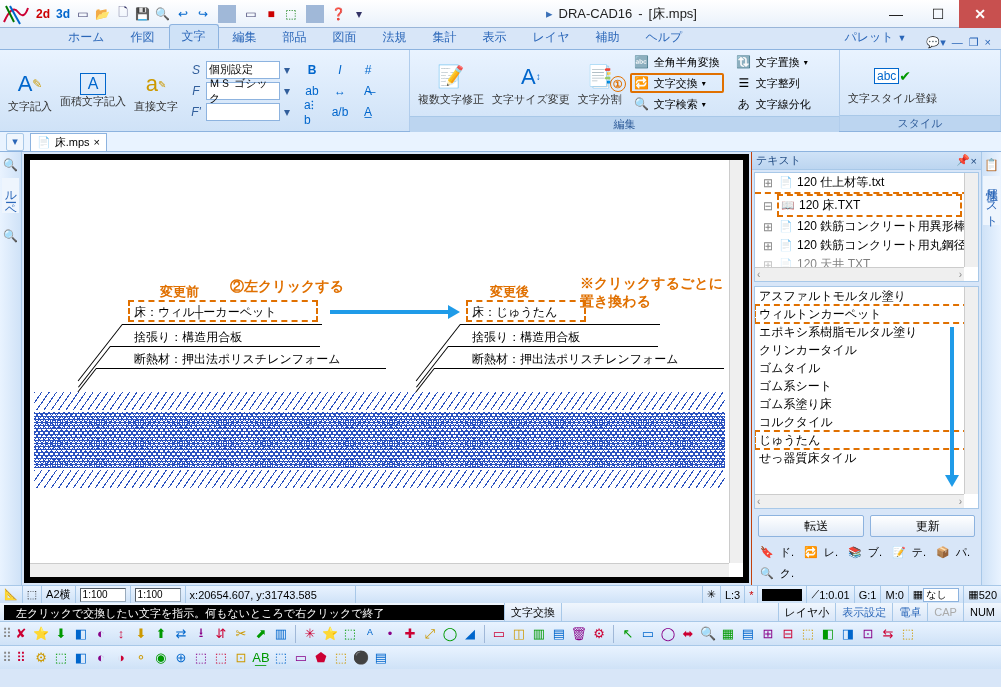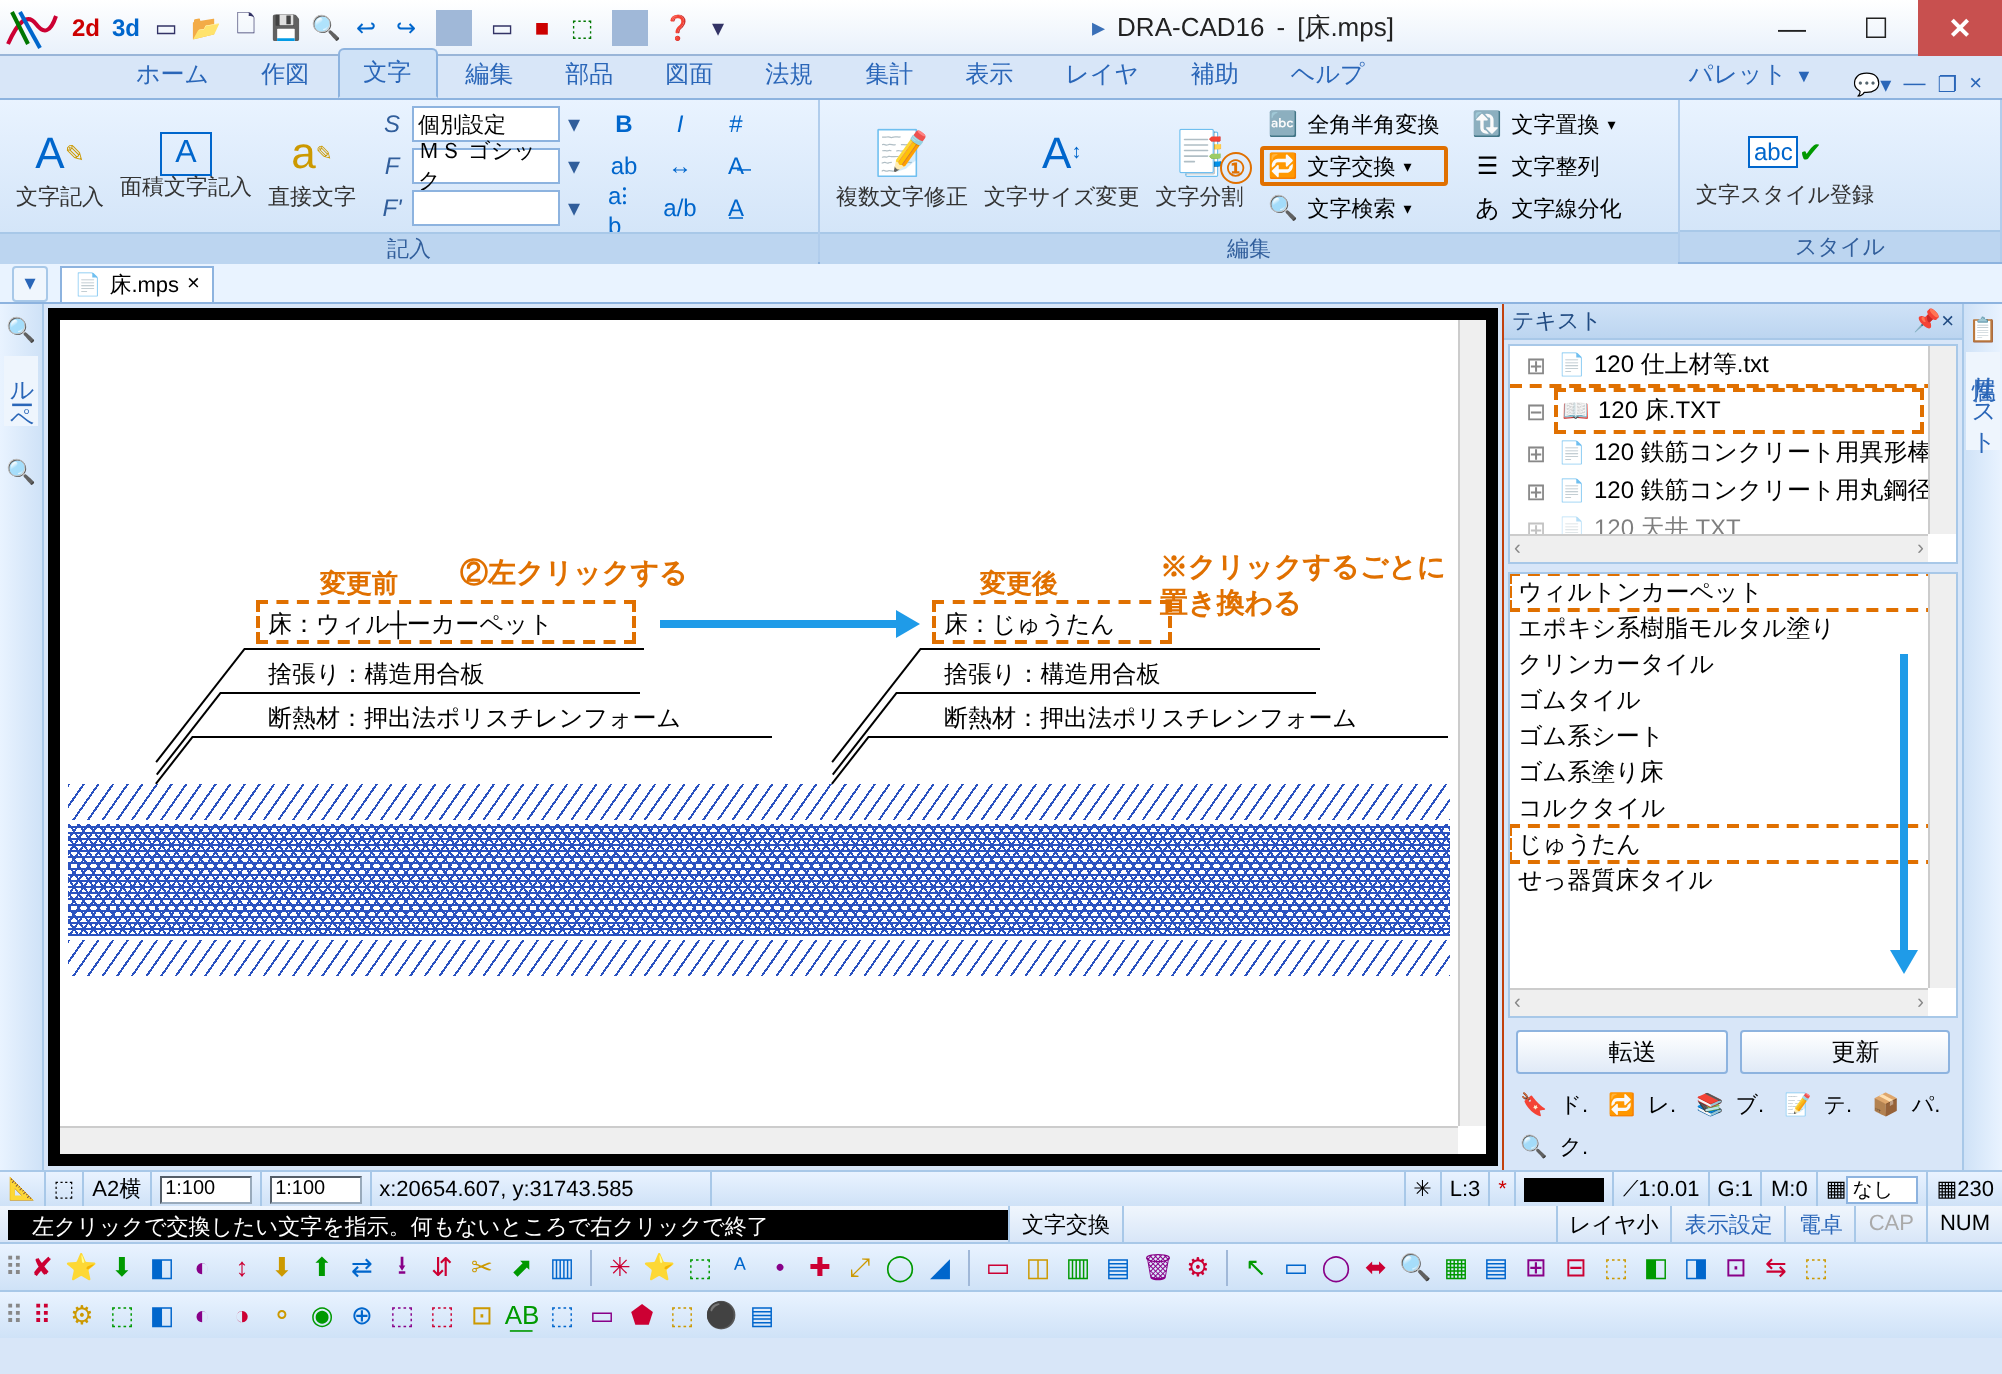--- a/index.html
+++ b/index.html
@@ -245,21 +245,20 @@
             </span>
           <span class="smallbtn">
               <span class="ico" style="color:#06c">a/b</span>
             </span>
           <span class="smallbtn">
               <span class="ico" style="color:#06c">A̲</span>
             </span>
         </div>
       </div>
     </div>
-    <div class="label">記入</div>
   </div>
 
   <div class="rgroup" style="width:430px">
     <div class="content">
       <div class="bigbtn">
         <div class="ico">📝</div>
         <div class="cap">複数文字修正</div>
       </div>
       <div class="bigbtn">
         <div class="ico" style="color:#06c">A<span style="font-size:10px">↕</span></div>
@@ -418,20 +417,21 @@
         </div>
       <div class="tree-scroll"></div>
       <div class="tree-hscroll">
           <span>‹</span>
           <span>›</span>
         </div>
     </div>
 
     <div class="listbox" style="flex:1">
       <div id="listrows">
+          <div class="row">アスファルトモルタル塗り</div>
           <div class="row" style="outline: rgb(224, 112, 0) dashed 2px; outline-offset: -1px;">ウィルトンカーペット</div>
           <div class="row">エポキシ系樹脂モルタル塗り</div>
           <div class="row">クリンカータイル</div>
           <div class="row">ゴムタイル</div>
           <div class="row">ゴム系シート</div>
           <div class="row">ゴム系塗り床</div>
           <div class="row">コルクタイル</div>
           <div class="row" style="outline: rgb(224, 112, 0) dashed 2px; outline-offset: -1px;">じゅうたん</div>
           <div class="row">せっ器質床タイル</div>
         </div>
@@ -499,21 +499,21 @@
   <div class="cell">
       <span style="color:#c00">*</span>
     </div>
   <div class="cell">
       <div style="width:40px;height:12px;background:#000"></div>
     </div>
   <div class="cell">⟋ <span>1:0.01</span></div>
   <div class="cell">G:1</div>
   <div class="cell">M:0</div>
   <div class="cell">▦ <div class="combo2">なし</div></div>
-  <div class="cell">▦ <span>230</span></div>
+  <div class="cell">▦ <span>520</span></div>
 </div>
 
 <div class="statusbar">
   <div class="msg">左クリックで交換したい文字を指示。何もないところで右クリックで終了</div>
   <div class="cell">文字交換</div>
   <div class="cell" style="flex:1"></div>
   <div class="cell">レイヤ小</div>
   <div class="cell" style="color:#2a66b8">表示設定</div>
   <div class="cell" style="color:#2a66b8">電卓</div>
   <div class="cell" style="color:#aaa">CAP</div>

